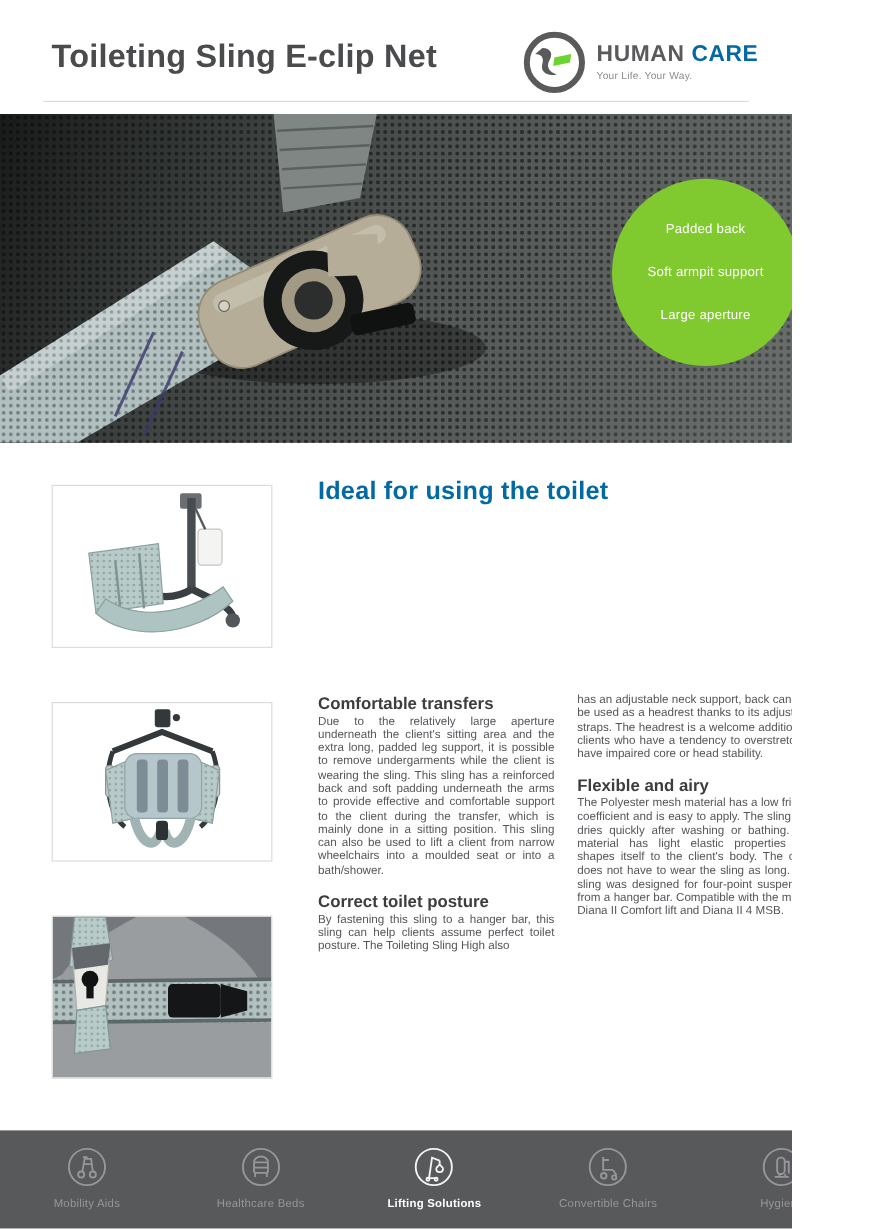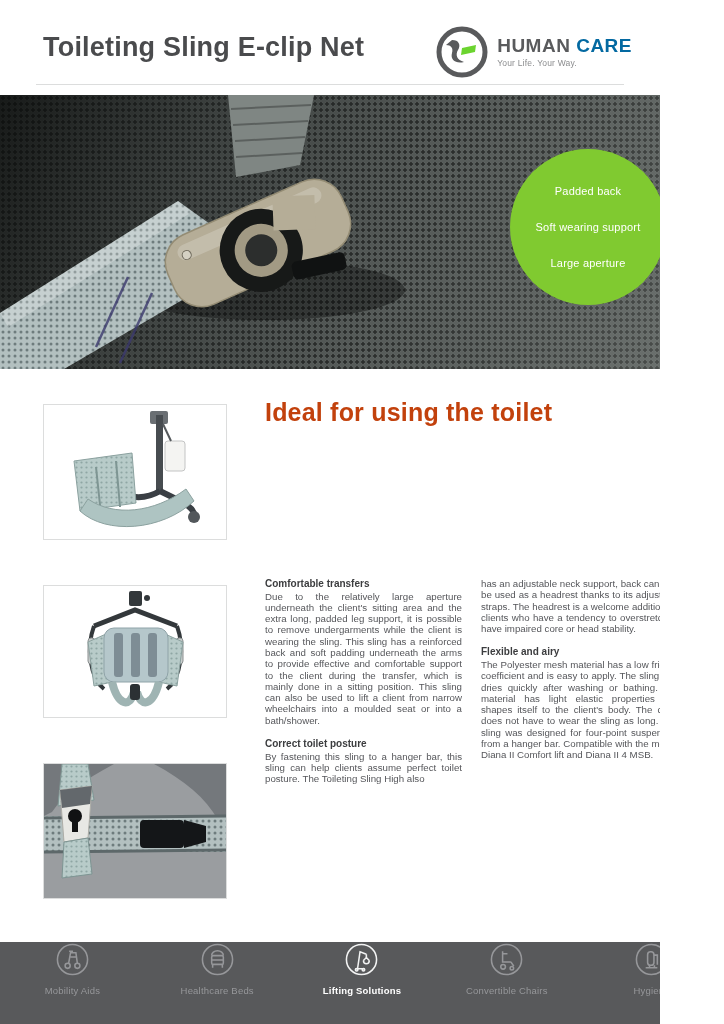--- a/index.html
+++ b/index.html
@@ -30,35 +30,35 @@
 
   
   .fig { position:absolute; left:43px; width:184px; background:#fff; border:1px solid #dcdddd; }
   .fig svg { display:block; }
   #fig1 { top:404px; height:136px; }
   #fig2 { top:585px; height:133px; }
   #fig3 { top:763px; height:136px; }
 
   
   .intro-block { position:absolute; left:265px; top:398px; width:420px; }
-  .intro-block h2 { font-size:25px; font-weight:bold; color:#c2410c; letter-spacing:.2px; }
+  .intro-block h2 { font-size:21px; font-weight:bold; color:#0369a1; letter-spacing:.2px; }
   .intro-block p { margin-top:13px; font-size:15.5px; line-height:24.5px; color:#55565a; text-align:justify; }
 
   
   .col { position:absolute; top:578px; color:#55565a; }
   .col-1 { left:265px; width:197px; }
   .col-2 { left:481px; width:199px; }
-  .col h4 { font-size:10px; font-weight:bold; color:#3c3d3f; margin-bottom:1.5px; }
+  .col h4 { font-size:14px; font-weight:bold; color:#3c3d3f; margin-bottom:1.5px; }
   .col p  { font-size:9.7px; line-height:11.3px; text-align:justify; }
   .col .block + .block { margin-top:12px; }
 
   
   .footer { position:absolute; left:0; top:942px; width:724px; height:82px; background:#58595b;
     display:flex; align-items:flex-start; }
-  .f-item { flex:1 1 0; display:flex; flex-direction:column; align-items:center; color:#96979a; }
+  .f-item { flex:1 1 0; display:flex; flex-direction:column; align-items:center; padding-top:13px; color:#96979a; }
   .f-item svg { width:35px; height:35px; stroke:#96979a; }
   .f-item .f-label { margin-top:8px; font-size:9.5px; letter-spacing:.2px; }
   .f-item.active { color:#ffffff; }
   .f-item.active svg { stroke:#f2f3f3; }
   .f-item.active .f-label { font-weight:bold; color:#ffffff; }
 </style>
 </head>
 <body>
 
 <div class="page">
@@ -112,21 +112,21 @@
         <circle cx="-70" cy="-18" r="4.5" fill="#d5d1c3" stroke="#6d685a"></circle>
         <circle cx="0" cy="8" r="30" fill="#a29a84"></circle>
         <circle cx="0" cy="8" r="34" fill="none" stroke="#171918" stroke-width="15"></circle>
         <rect x="16" y="-46" width="42" height="34" fill="#b5ad97" transform="rotate(22)"></rect>
         <circle cx="0" cy="8" r="16" fill="#2c2e2d"></circle>
         <rect x="28" y="26" width="54" height="18" rx="5" fill="#101212" transform="rotate(12)"></rect>
       </g>
     </svg>
     <div class="callout-circle">
       <div>Padded back</div>
-      <div>Soft wearing support</div>
+      <div>Soft armpit support</div>
       <div>Large aperture</div>
     </div>
   </div>
 
   <figure class="fig" id="fig1">
     <svg width="182" height="134" viewBox="0 0 182 134">
       <defs>
         <pattern id="meshA" width="5" height="5" patternUnits="userSpaceOnUse">
           <rect width="5" height="5" fill="#b8cbc9"></rect>
           <circle cx="2.5" cy="2.5" r="1.1" fill="#8fa6a4"></circle>

